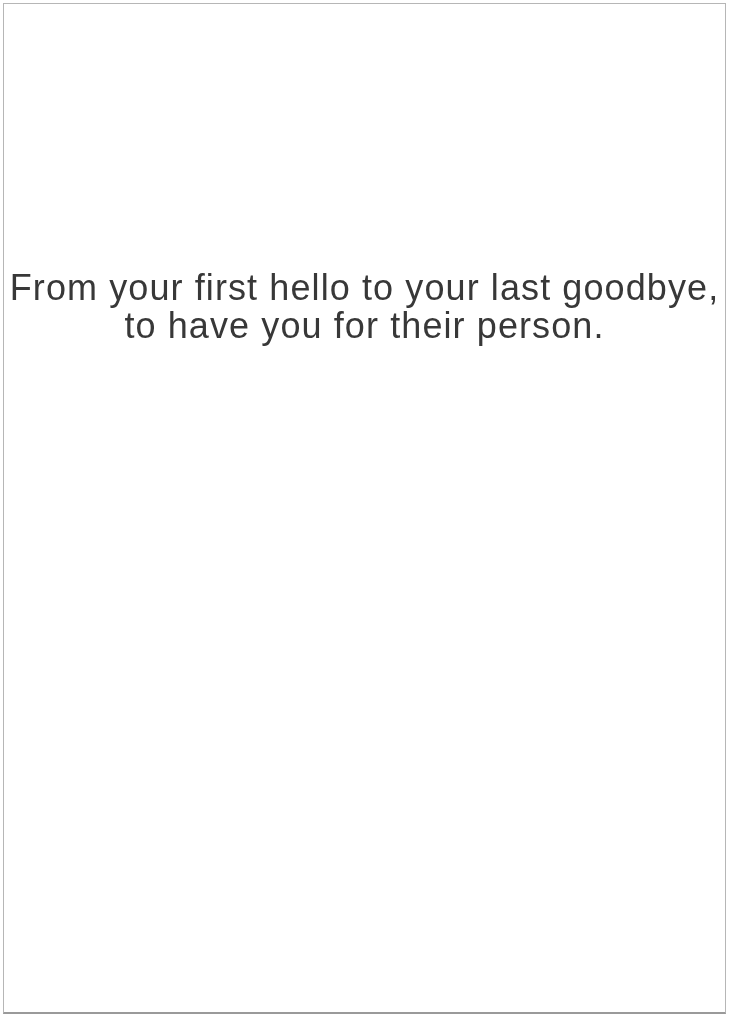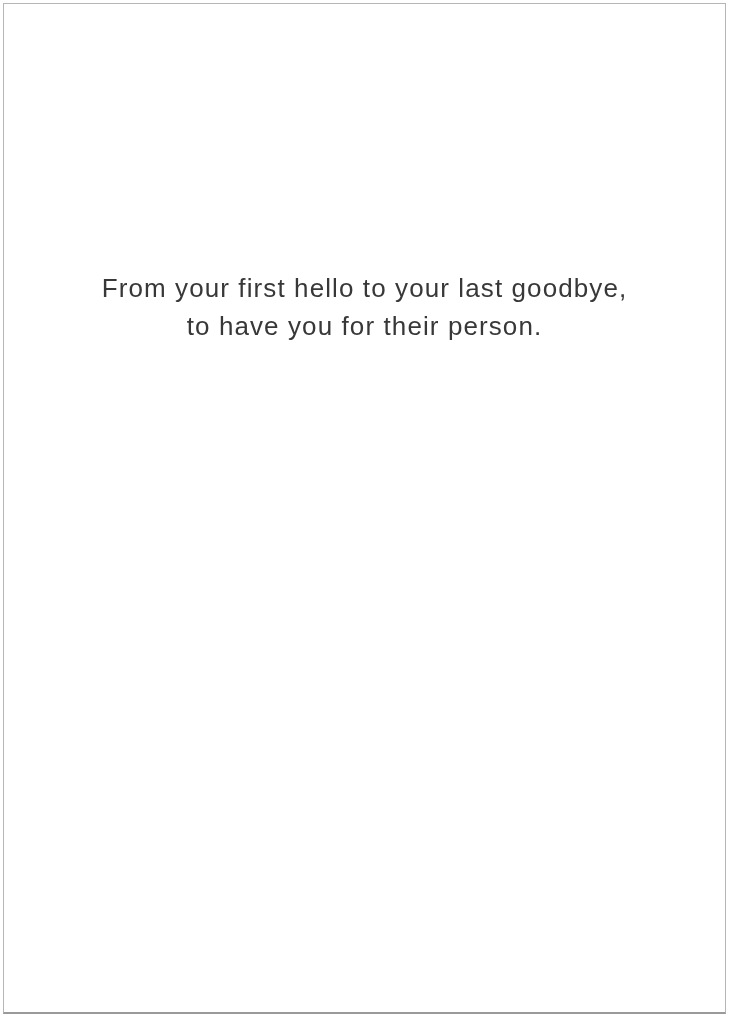--- a/index.html
+++ b/index.html
@@ -22,21 +22,21 @@
     border-bottom: 2px solid #9a9a9a;
     box-sizing: border-box;
   }
   .verse-block {
     position: absolute;
     top: 265px;
     left: 0;
     width: 100%;
     text-align: center;
     color: #383838;
-    font-size: 26px;
+    font-size: 36px;
     font-weight: 300;
     letter-spacing: 1.1px;
     line-height: 38px;
   }
   .verse-block p {
     margin: 0;
   }
   .closing-line {
     margin-top: 38px !important;
   }

